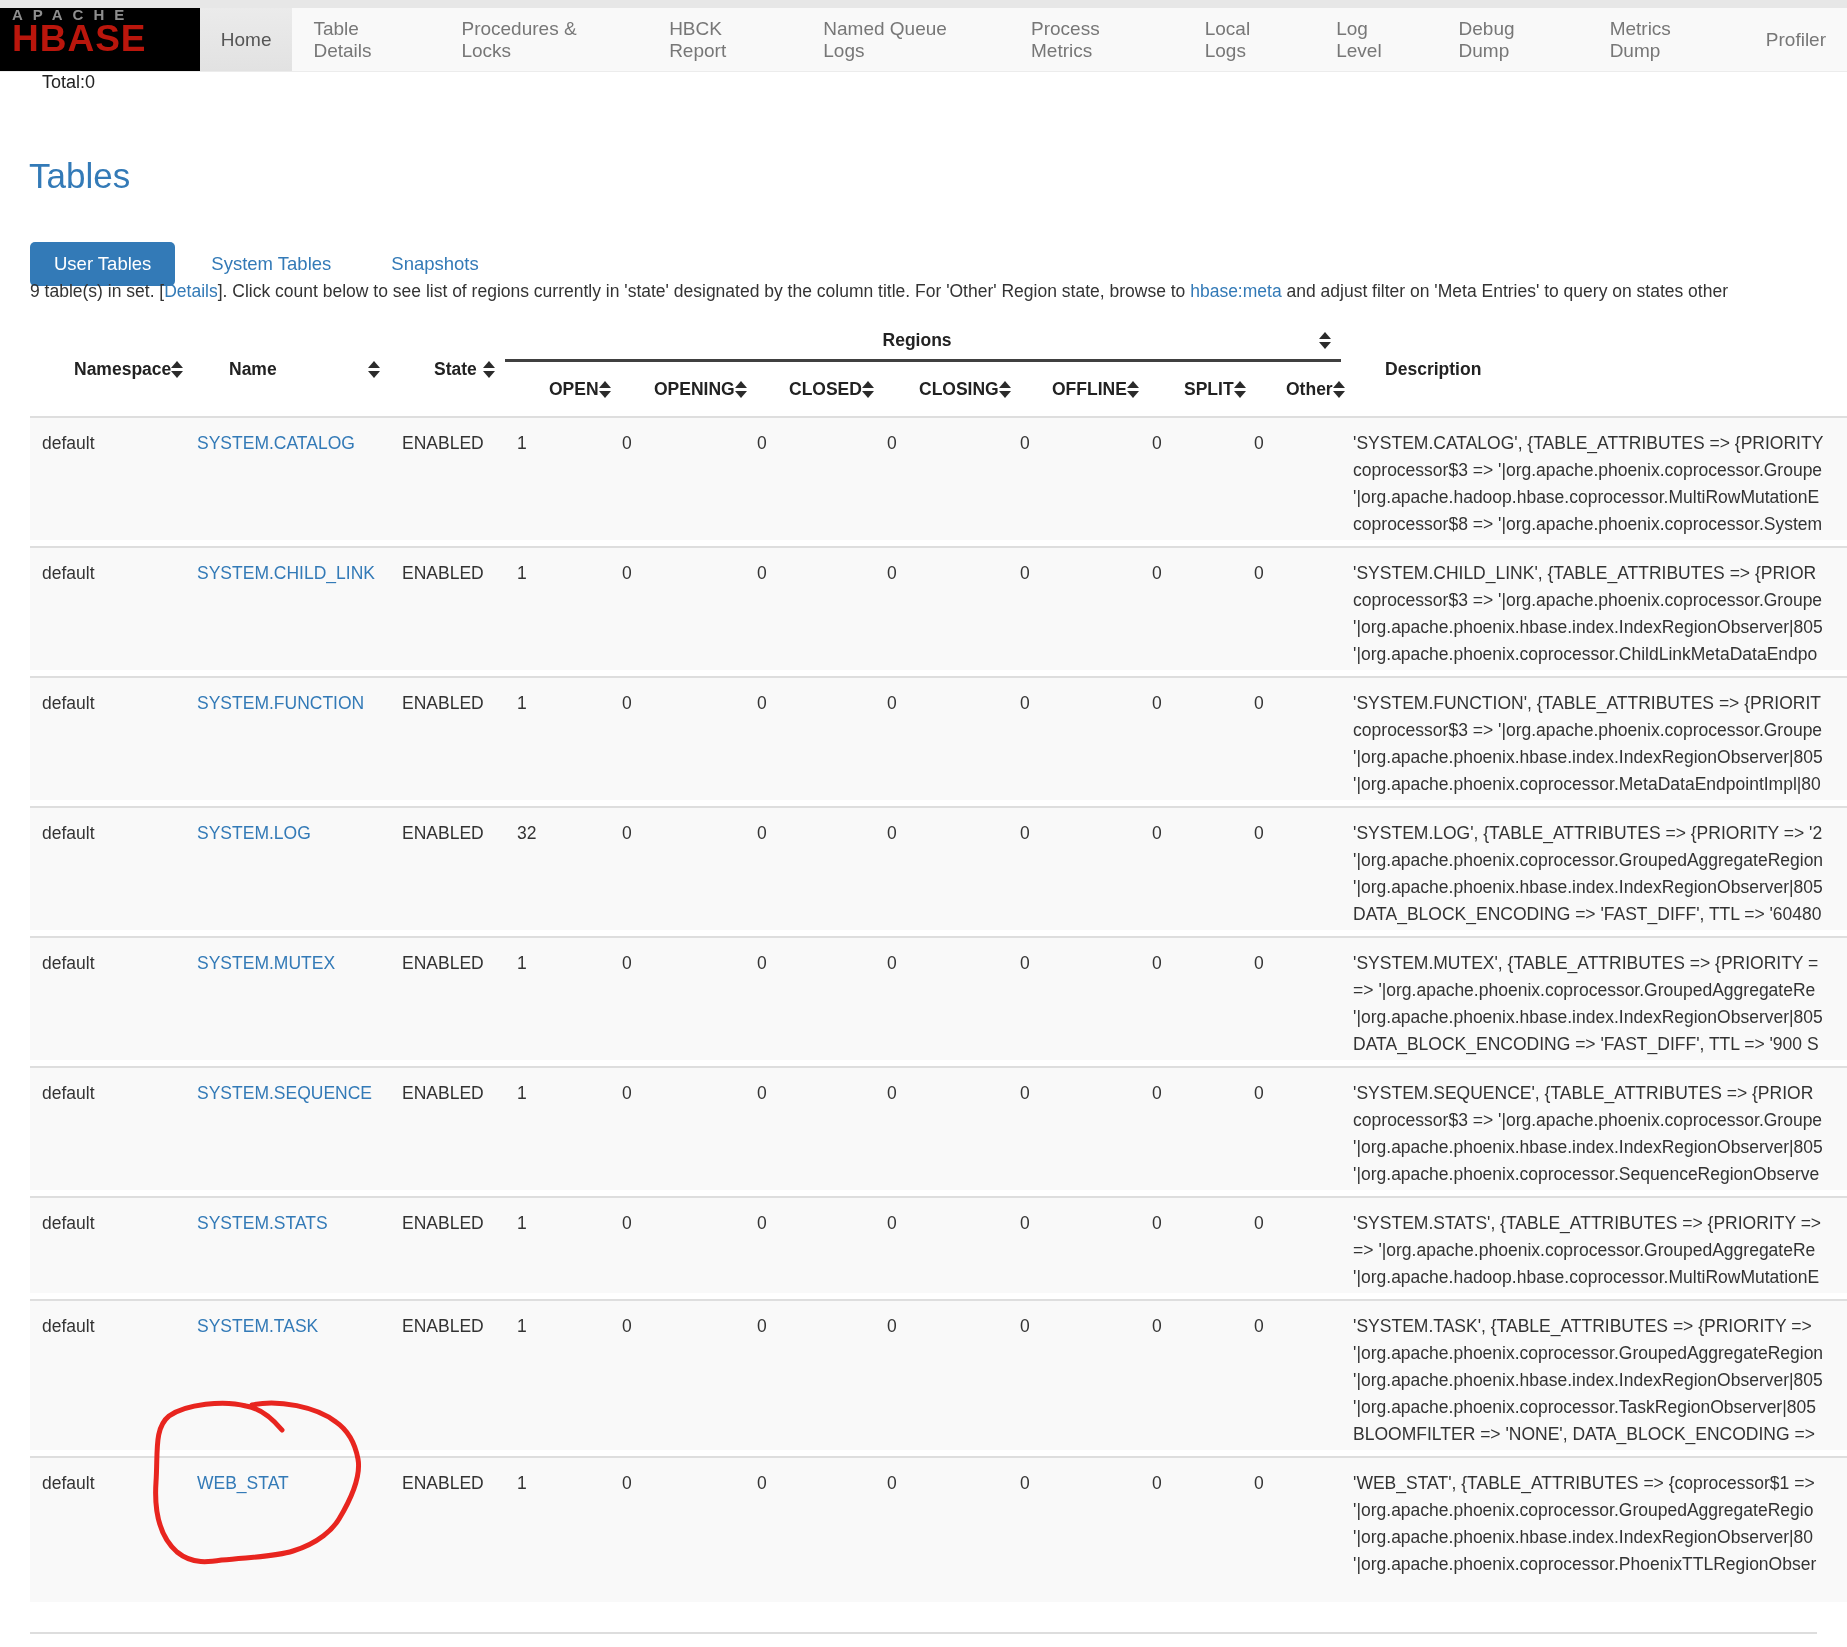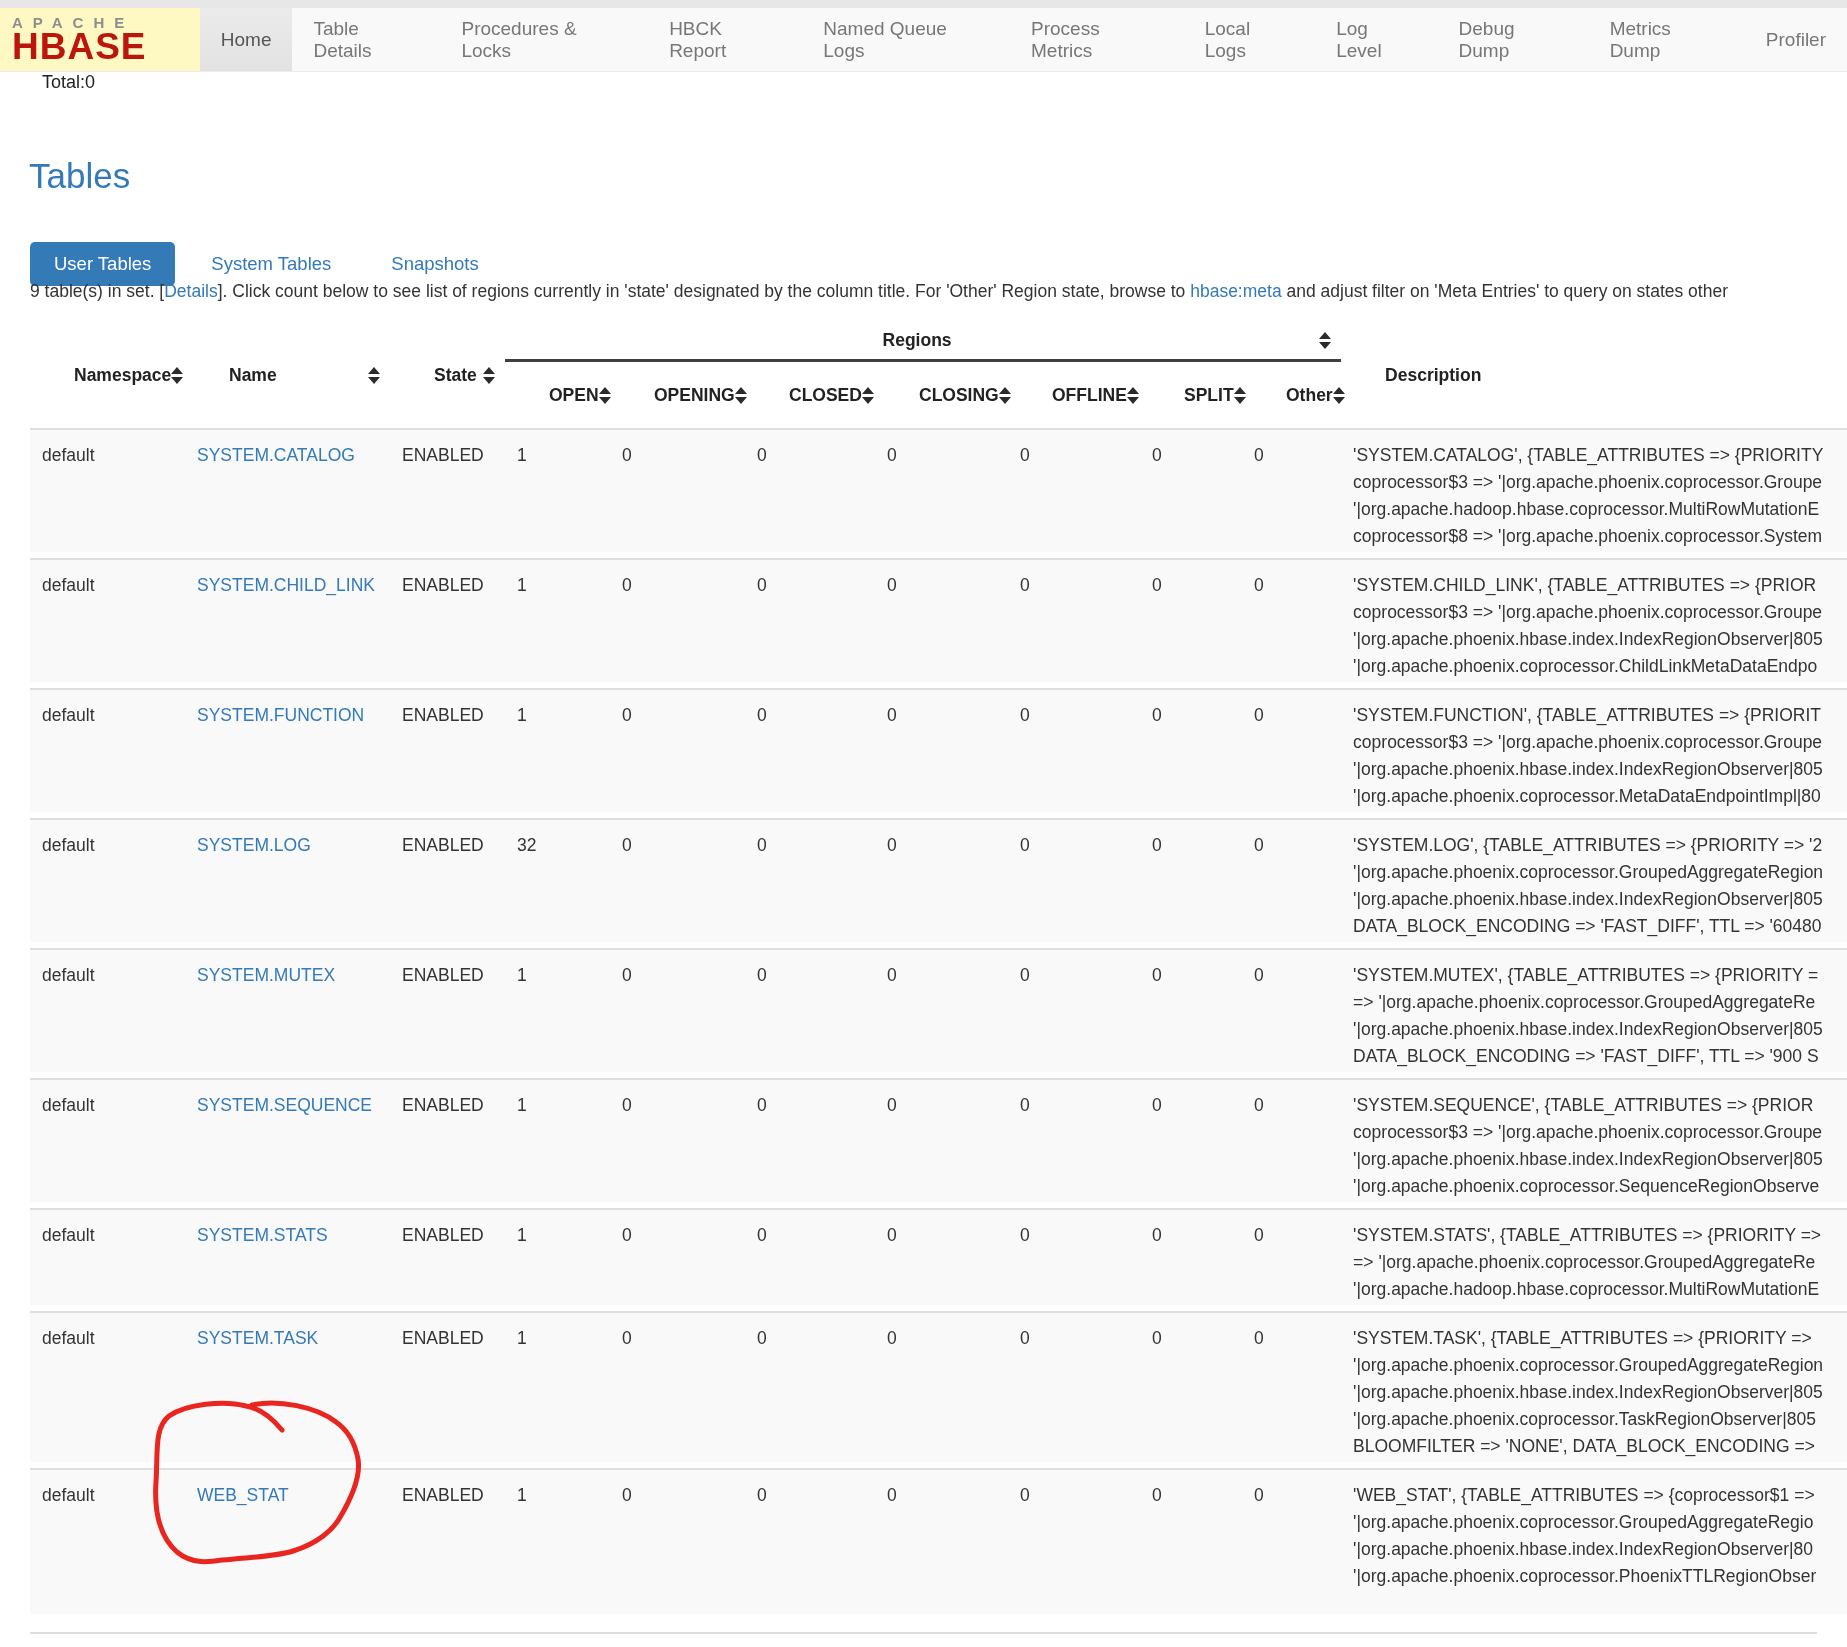--- a/index.html
+++ b/index.html
@@ -6,22 +6,22 @@
   html,body { width:1847px; height:1647px; overflow:hidden; background:#fff;
     font-family:"Liberation Sans", sans-serif; color:#333; }
   #page { position:relative; width:1847px; height:1647px; overflow:hidden; background:#fff; }
 
   
   .topstrip { position:absolute; top:0; left:0; width:1847px; height:8px; background:#e7e7e7; }
 
   
   .navbar { position:absolute; top:8px; left:0; width:1847px; height:64px;
     background:#f9f9f9; border-bottom:1px solid #ececec; display:flex; align-items:stretch; }
-  .brand { width:203px; display:flex; flex-direction:column; justify-content:center;
-    padding-left:12px; background:#fef9c3; }
+  .brand { width:203px; display:flex; flex-direction:column; justify-content:flex-start;
+    padding-left:12px; background:#000000; }
   .brand-top { font-size:15px; font-weight:bold; letter-spacing:10px; color:#8e8e8e; line-height:14px; }
   .brand-bottom { font-size:37px; font-weight:800; letter-spacing:1px; color:#ba160c; line-height:34px; }
   .nav-items { display:flex; align-items:stretch; }
   .nav-item { display:flex; align-items:center; padding:0 21px; font-size:19px; color:#777; cursor:pointer; }
   .nav-item.active { background:#e4e4e4; color:#555;
     background:linear-gradient(#ebebeb,#e2e2e2); }
 
   .total-line { position:absolute; top:72px; left:42px; font-size:18px; color:#222; }
 
   h1.page-title { position:absolute; top:150px; left:29px; font-size:35px; font-weight:500; color:#337ab7;margin-top:6px; }
@@ -39,21 +39,21 @@
   
   .table-clip { position:absolute; top:322px; left:30px; width:1817px; height:1300px; overflow:hidden; }
   table.tables { border-collapse:separate; border-spacing:0; table-layout:fixed; width:1831px; font-size:17.5px; }
   col.c-namespace{width:155px} col.c-name{width:205px} col.c-state{width:115px}
   col.c-open{width:105px} col.c-opening{width:135px} col.c-closed{width:130px}
   col.c-closing{width:133px} col.c-offline{width:132px} col.c-split{width:102px}
   col.c-other{width:99px} col.c-desc{width:520px}
 
   th { text-align:left; font-weight:bold; color:#222; vertical-align:middle; }
   .hrow1 th { height:40px; }
-  .hrow2 th { height:66px; vertical-align:middle; }
+  .hrow2 th { height:54px; vertical-align:middle; }
   .th-inner { display:flex; align-items:center; padding:0 10px 0 12px; }
   .th-label { flex:0 0 auto;margin-left:32px; }
   .th-inner .sorter { margin-left:auto; }
   th.th-regions { border-bottom:3px solid #404040; }
   .regions-inner { display:flex; align-items:center; padding:0 10px; }
   .regions-label { flex:1; text-align:center; }
 
   .sorter { display:inline-block; width:12px; }
   .sorter i { display:block; width:0; height:0; border-left:6px solid transparent; border-right:6px solid transparent; }
   .sorter .up { border-bottom:7px solid #2b2b2b; margin-bottom:3px; }

